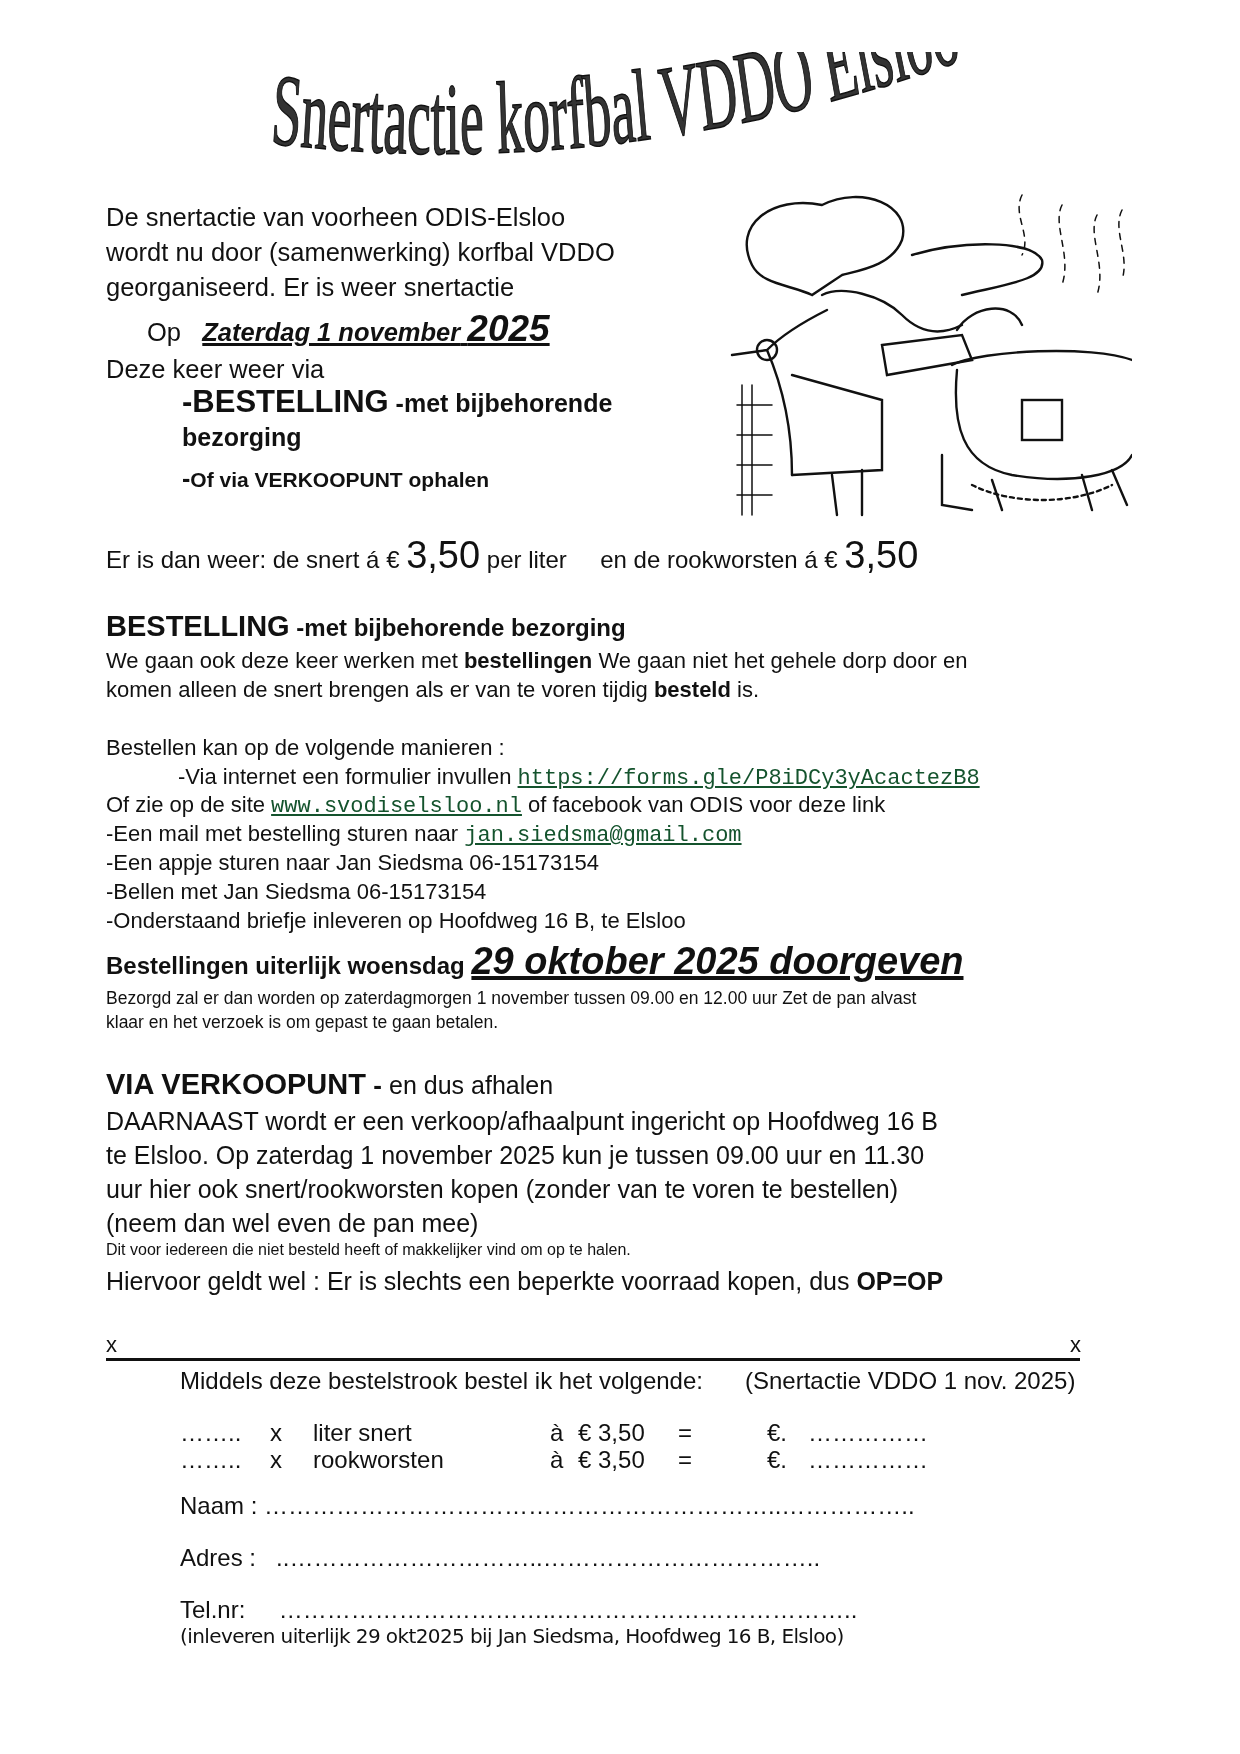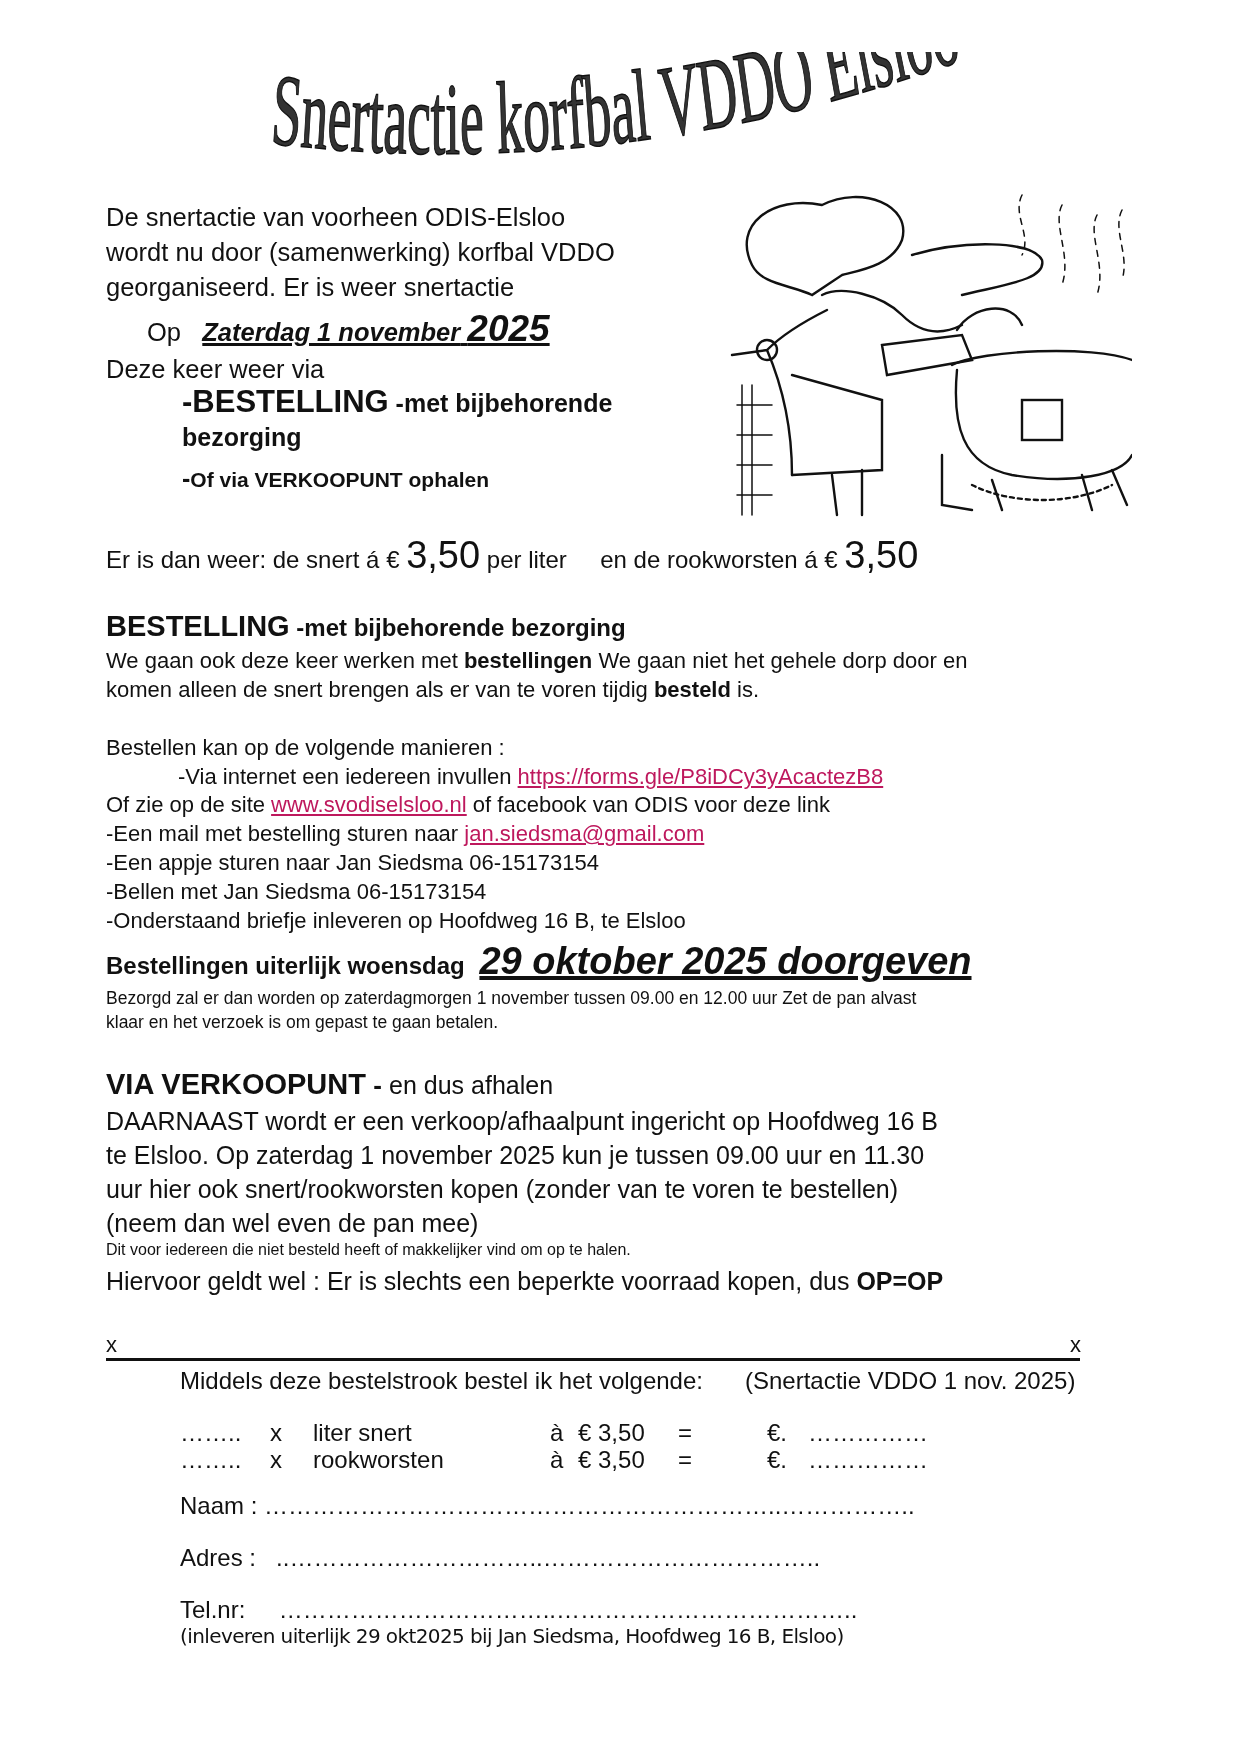--- a/index.html
+++ b/index.html
@@ -5,21 +5,21 @@
     html, body { margin: 0; padding: 0; background: #ffffff; }
     body { width: 1240px; height: 1754px; position: relative; overflow: hidden;
            font-family: "Liberation Sans", sans-serif; color: #111; }
     .abs { position: absolute; white-space: nowrap; }
     
     #title { left: 270px; top: 52px; width: 720px; height: 140px; }
     #title svg { width: 100%; height: 100%; }
     .intro { left: 106px; font-size: 25.5px; line-height: 35px; }
     .b { font-weight: bold; }
     .u { text-decoration: underline; }
-    .link { color: #be185d; text-decoration: underline; }
+    .link { color: #14532d; text-decoration: underline; font-family: Liberation Mono, monospace; }
     .body24 { font-size: 22px; line-height: 29px; }
     .small { font-size: 17.5px; line-height: 24px; }
     .mid { font-size: 25px; line-height: 34px; }
     .form { font-size: 24px; }
     #illus { left: 712px; top: 185px; width: 420px; height: 350px; }
   </style>
 </head>
 <body>
 
 <div id="title" class="abs">
@@ -101,34 +101,34 @@
 </div>
 <div class="abs body24" style="left:106px; top:646px;">
   <span>We gaan ook deze keer werken met </span><span class="b">bestellingen</span><span> We gaan niet het gehele dorp door en</span>
 </div>
 <div class="abs body24" style="left:106px; top:675px;">
   <span>komen alleen de snert brengen als er van te voren tijdig </span><span class="b">besteld</span><span> is.</span>
 </div>
 
 <div class="abs body24" style="left:106px; top:733px;">Bestellen kan op de volgende manieren :</div>
 <div class="abs body24" style="left:178px; top:762px;">
-  <span>-Via internet een iedereen invullen </span><a class="link">https://forms.gle/P8iDCy3yAcactezB8</a>
+  <span>-Via internet een formulier invullen </span><a class="link">https://forms.gle/P8iDCy3yAcactezB8</a>
 </div>
 <div class="abs body24" style="left:106px; top:790px;">
   <span> Of zie op de site </span><a class="link">www.svodiselsloo.nl</a><span> of facebook van ODIS voor deze link</span>
 </div>
 <div class="abs body24" style="left:106px; top:819px;">
   <span>-Een mail met bestelling sturen naar </span><a class="link">jan.siedsma@gmail.com</a>
 </div>
 <div class="abs body24" style="left:106px; top:848px;">-Een appje sturen naar Jan Siedsma 06-15173154</div>
 <div class="abs body24" style="left:106px; top:877px;text-align:right;">-Bellen met Jan Siedsma 06-15173154</div>
 <div class="abs body24" style="left:106px; top:906px;">-Onderstaand briefje inleveren op Hoofdweg 16 B, te Elsloo</div>
 
 <div class="abs b" style="left:106px; top:940px;">
-  <span style="font-size:24px;">Bestellingen uiterlijk woensdag </span><span class="u" style="font-size:38px; font-style:italic; text-decoration-thickness:4px;margin-left:8px;">29 oktober 2025 doorgeven</span>
+  <span style="font-size:24px;">Bestellingen uiterlijk woensdag </span><span class="u" style="font-size:38px; font-style:italic; text-decoration-thickness:4px;">29 oktober 2025 doorgeven</span>
 </div>
 <div class="abs small" style="left:106px; top:986px;">Bezorgd zal er dan worden op zaterdagmorgen 1 november tussen 09.00 en 12.00 uur Zet de pan alvast</div>
 <div class="abs small" style="left:106px; top:1010px;">klaar en het verzoek is om gepast te gaan betalen.</div>
 
 <div class="abs" style="left:106px; top:1068px;">
   <span class="b" style="font-size:29px;">VIA VERKOOPUNT</span><span class="b" style="font-size:26px;"> - </span><span style="font-size:25px;">en dus afhalen</span>
 </div>
 <div class="abs mid" style="left:106px; top:1104px;text-align:center;">DAARNAAST wordt er een verkoop/afhaalpunt ingericht op Hoofdweg 16 B</div>
 <div class="abs mid" style="left:106px; top:1138px;">te Elsloo.  Op zaterdag 1 november 2025 kun je tussen 09.00 uur en 11.30</div>
 <div class="abs mid" style="left:106px; top:1172px;">uur hier ook snert/rookworsten kopen (zonder van te voren te bestellen)</div>

